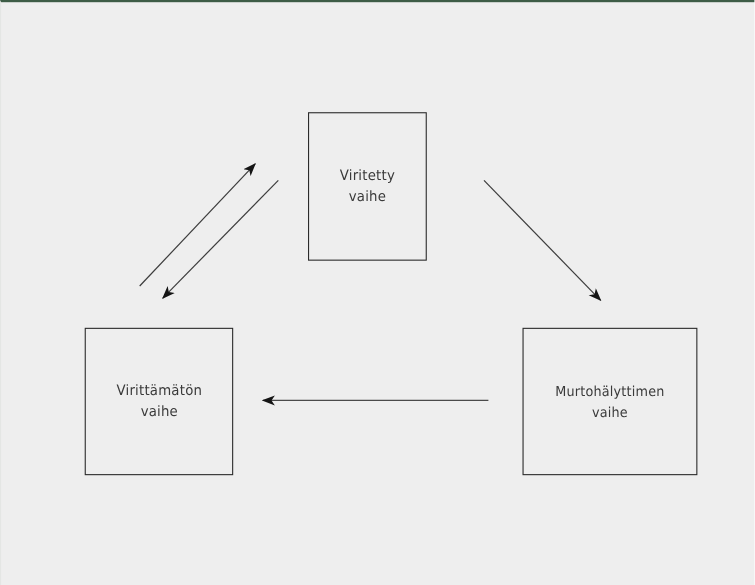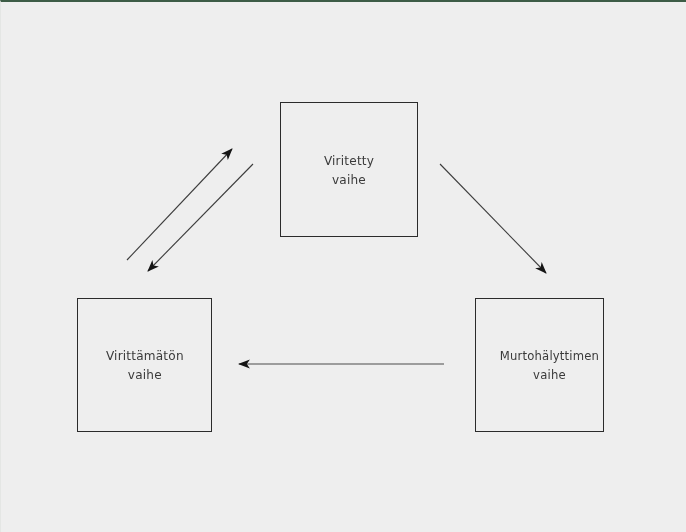--- a/index.html
+++ b/index.html
@@ -39,23 +39,23 @@
   .node-label {
     font-family: "DejaVu Sans", sans-serif;
     font-size: 13px;
     line-height: 19px;
     color: #3a3a3a;
     text-align: center;
     letter-spacing: 0.2px;
     white-space: pre-line;
     transform: scaleX(0.93);
   }
-  #node-tuned   { left: 279px; top: 100px;  width: 138px; height: 135px; }
+  #node-tuned   { left: 279px; top: 100px;  width: 108px; height: 135px; }
   #node-untuned { left: 76px;  top: 296px;  width: 135px; height: 134px; justify-content: center; }
-  #node-alarm   { left: 474px; top: 296px;  width: 129px; height: 134px; justify-content: flex-end; }
+  #node-alarm   { left: 474px; top: 296px;  width: 159px; height: 134px; }
   #node-alarm .node-label { font-size: 12.5px; }
 </style>
 </head>
 <body>
 
 <div id="canvas">
 
   <svg id="diagram-svg" viewBox="0 0 686 532" xmlns="http://www.w3.org/2000/svg">
     <defs>
       <marker id="arrowhead" viewBox="0 0 12 10" refX="11" refY="5" markerWidth="11" markerHeight="9" orient="auto-start-reverse">

